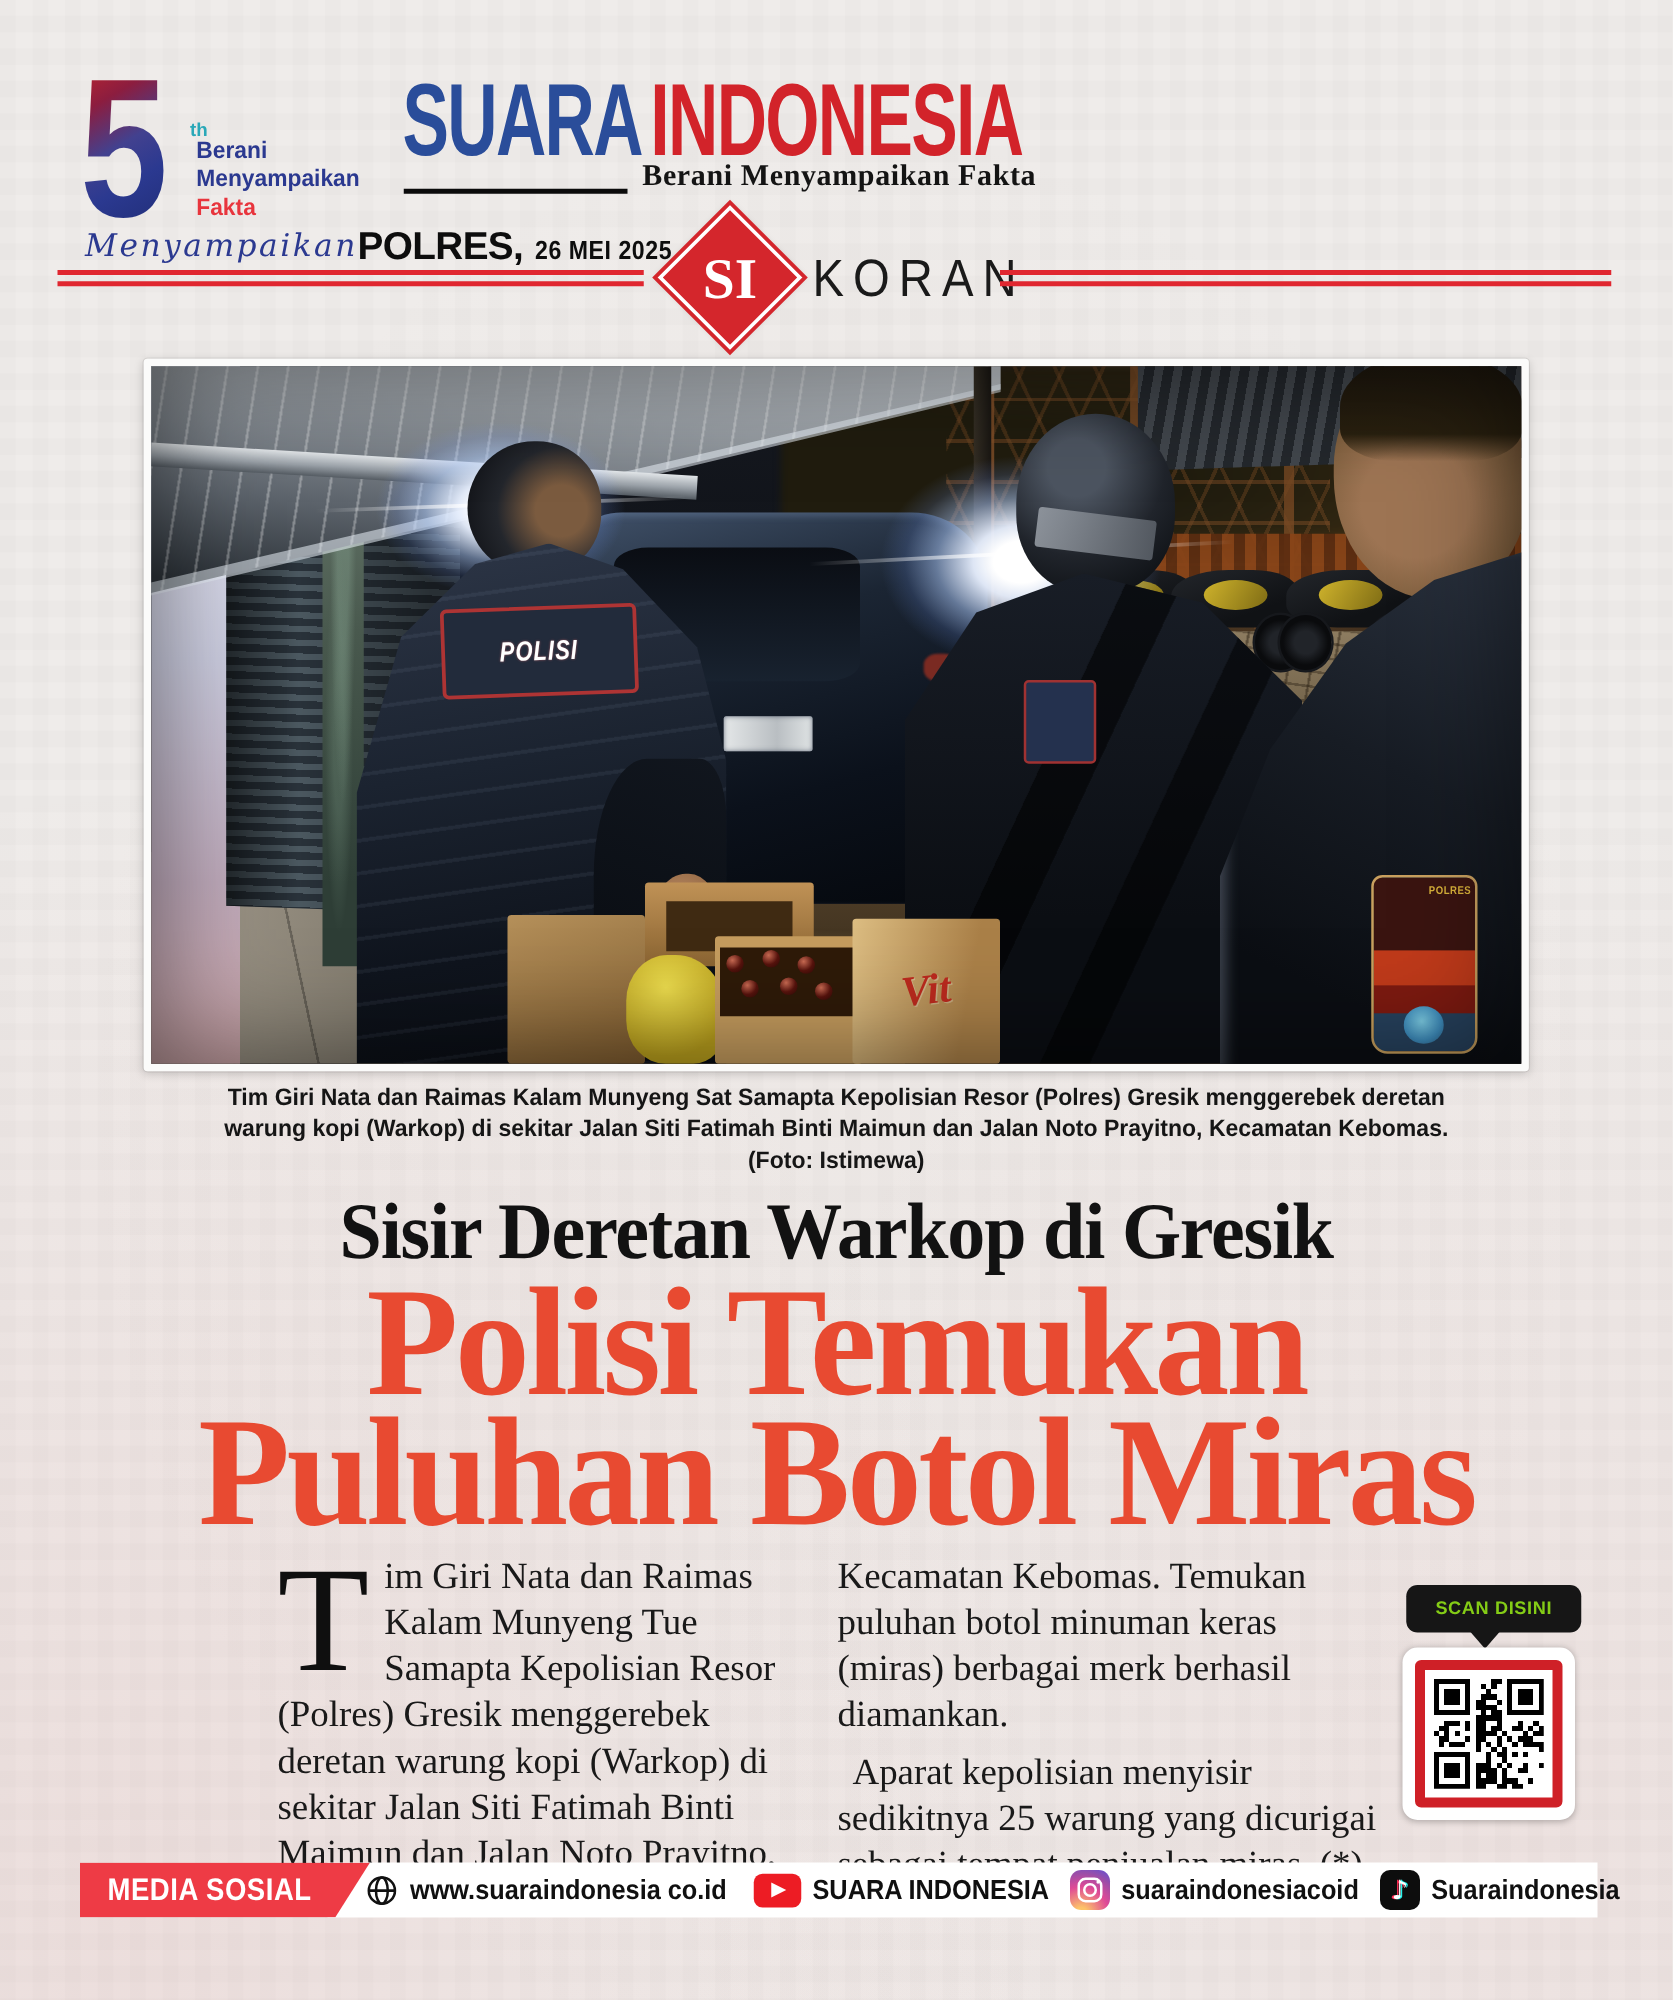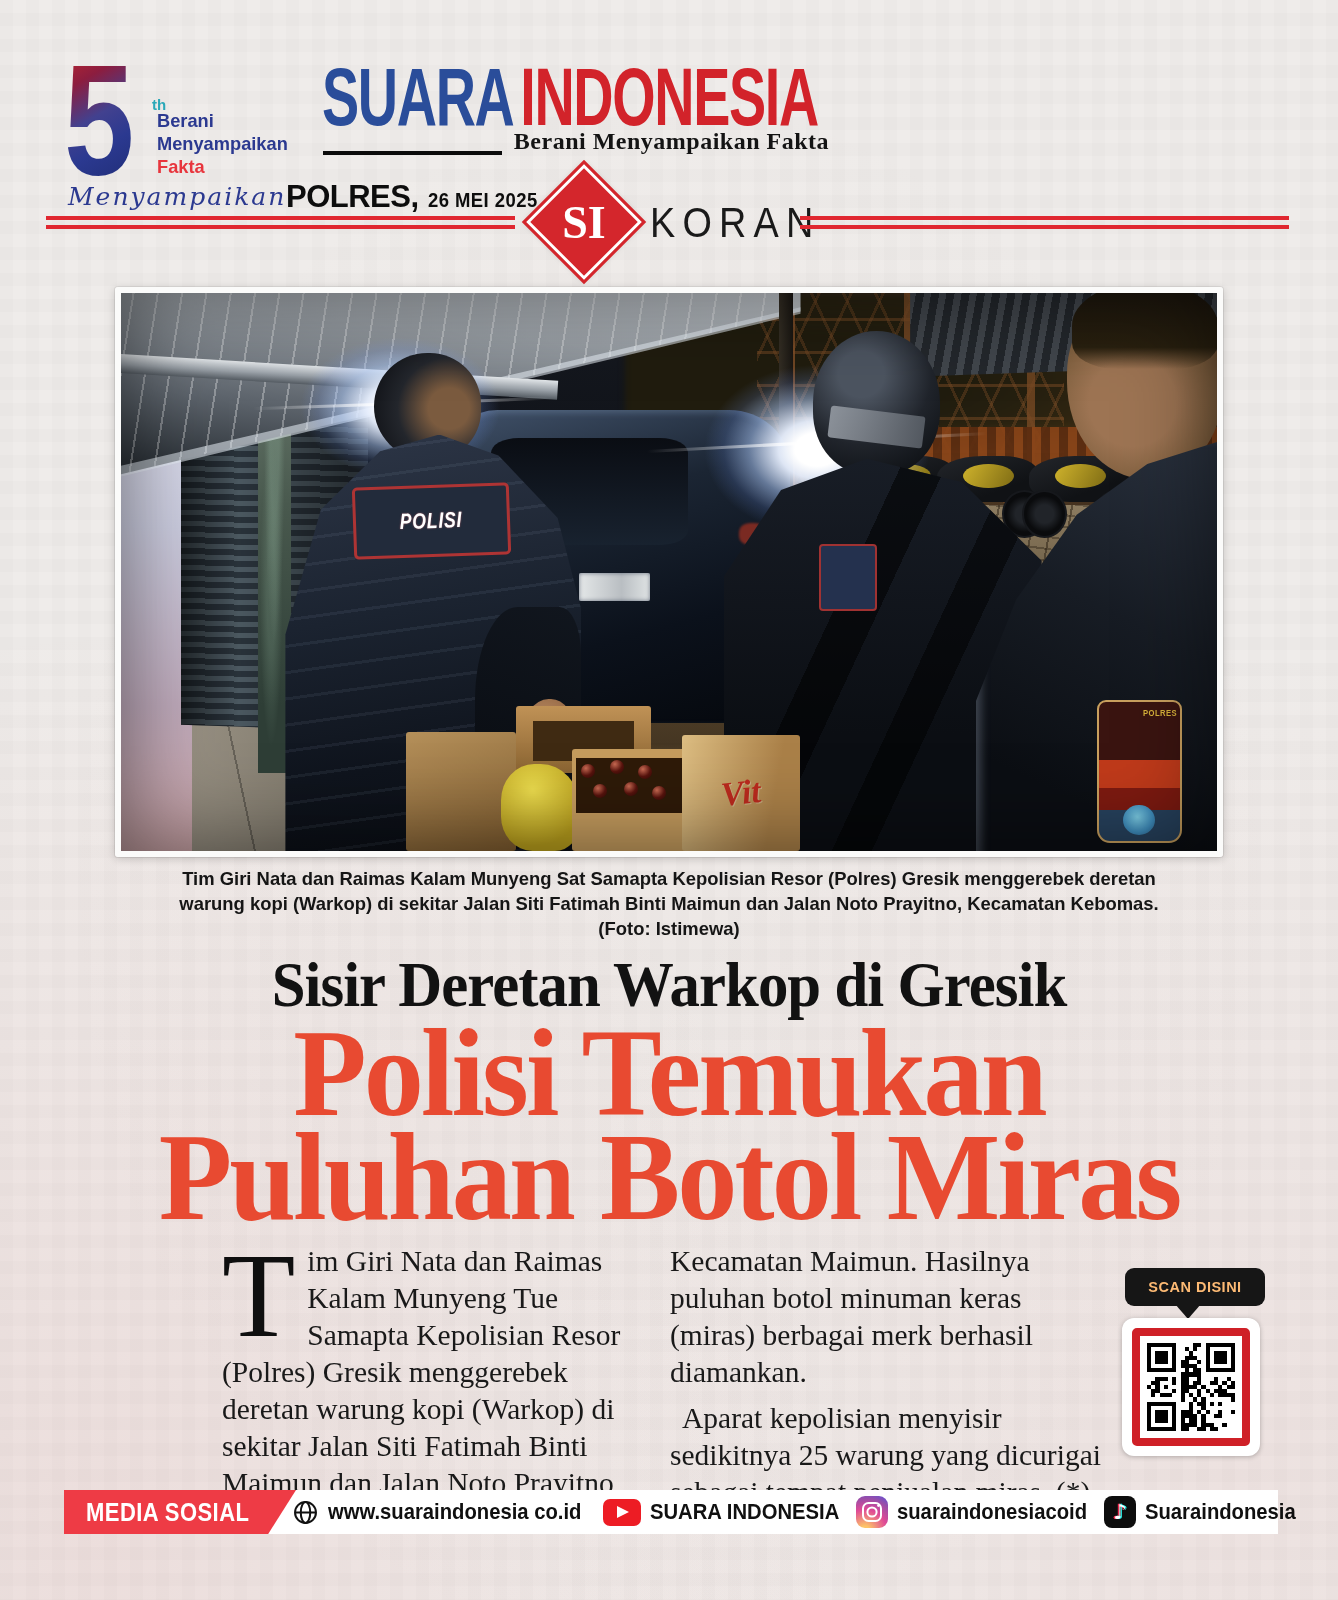--- a/index.html
+++ b/index.html
@@ -238,21 +238,21 @@
     font-family:"Liberation Serif",serif;font-size:29.5px;line-height:37px;color:#191919;}
   .col1{width:422px;}
   .col2{width:432px;}
   .dropcap{float:left;font-size:120px;line-height:94px;padding:6px 12px 0 0;color:#0f0f0f;
     font-family:"Liberation Serif",serif;font-weight:normal;}
   .col2 p{margin:0;}
   .col2 .p2{margin-top:9px;text-indent:12px;}
 
   
   .qr-bubble{left:1125px;top:1268px;width:140px;height:38px;background:#161616;border-radius:9px;
-    display:flex;align-items:center;justify-content:center;color:#fdba74;font-weight:bold;font-size:14.5px;letter-spacing:.5px;}
+    display:flex;align-items:center;justify-content:center;color:#84cc16;font-weight:bold;font-size:14.5px;letter-spacing:.5px;}
   .qr-tail{left:1175px;top:1304px;width:0;height:0;border-left:13px solid transparent;
     border-right:13px solid transparent;border-top:15px solid #161616;}
   .qr-frame{left:1122px;top:1318px;width:138px;height:138px;background:#fff;border-radius:12px;
     box-shadow:0 1px 5px rgba(0,0,0,.25);display:flex;align-items:center;justify-content:center;}
   .qr-red{width:118px;height:118px;border:8px solid #cf2027;border-radius:5px;background:#fff;
     box-sizing:border-box;display:flex;align-items:center;justify-content:center;}
   .qr-red svg{display:block;}
 
   
   .f-bar{left:262px;top:1490px;width:1016px;height:44px;background:#fff;
@@ -433,21 +433,21 @@
   <div class="ab headline">
     <div>Polisi Temukan</div>
     <div>Puluhan Botol Miras</div>
   </div>
 
   <div class="ab bodycols">
     <div class="col1">
       <span class="dropcap">T</span><span>im Giri Nata dan Raimas Kalam Munyeng Tue Samapta Kepolisian Resor (Polres) Gresik menggerebek deretan warung kopi (Warkop) di sekitar Jalan Siti Fatimah Binti Maimun dan Jalan Noto Prayitno,</span>
     </div>
     <div class="col2">
-      <p class="p1">Kecamatan Maimun. Hasilnya puluhan botol minuman keras (miras) berbagai merk berhasil diamankan.</p>
+      <p class="p1">Kecamatan Kebomas. Temukan puluhan botol minuman keras (miras) berbagai merk berhasil diamankan.</p>
       <p class="p2">Aparat kepolisian menyisir sedikitnya 25 warung yang dicurigai sebagai tempat penjualan miras. (*)</p>
     </div>
   </div>
 
   <div class="ab qr-bubble">SCAN DISINI</div>
   <div class="ab qr-tail"></div>
   <div class="ab qr-frame">
     <div class="qr-red">
       <svg id="qr-svg" width="88" height="88" viewBox="0 0 88 88" shape-rendering="crispEdges">
           <rect x="46.10" y="0.00" width="4.19" height="4.19" fill="#000"></rect>

